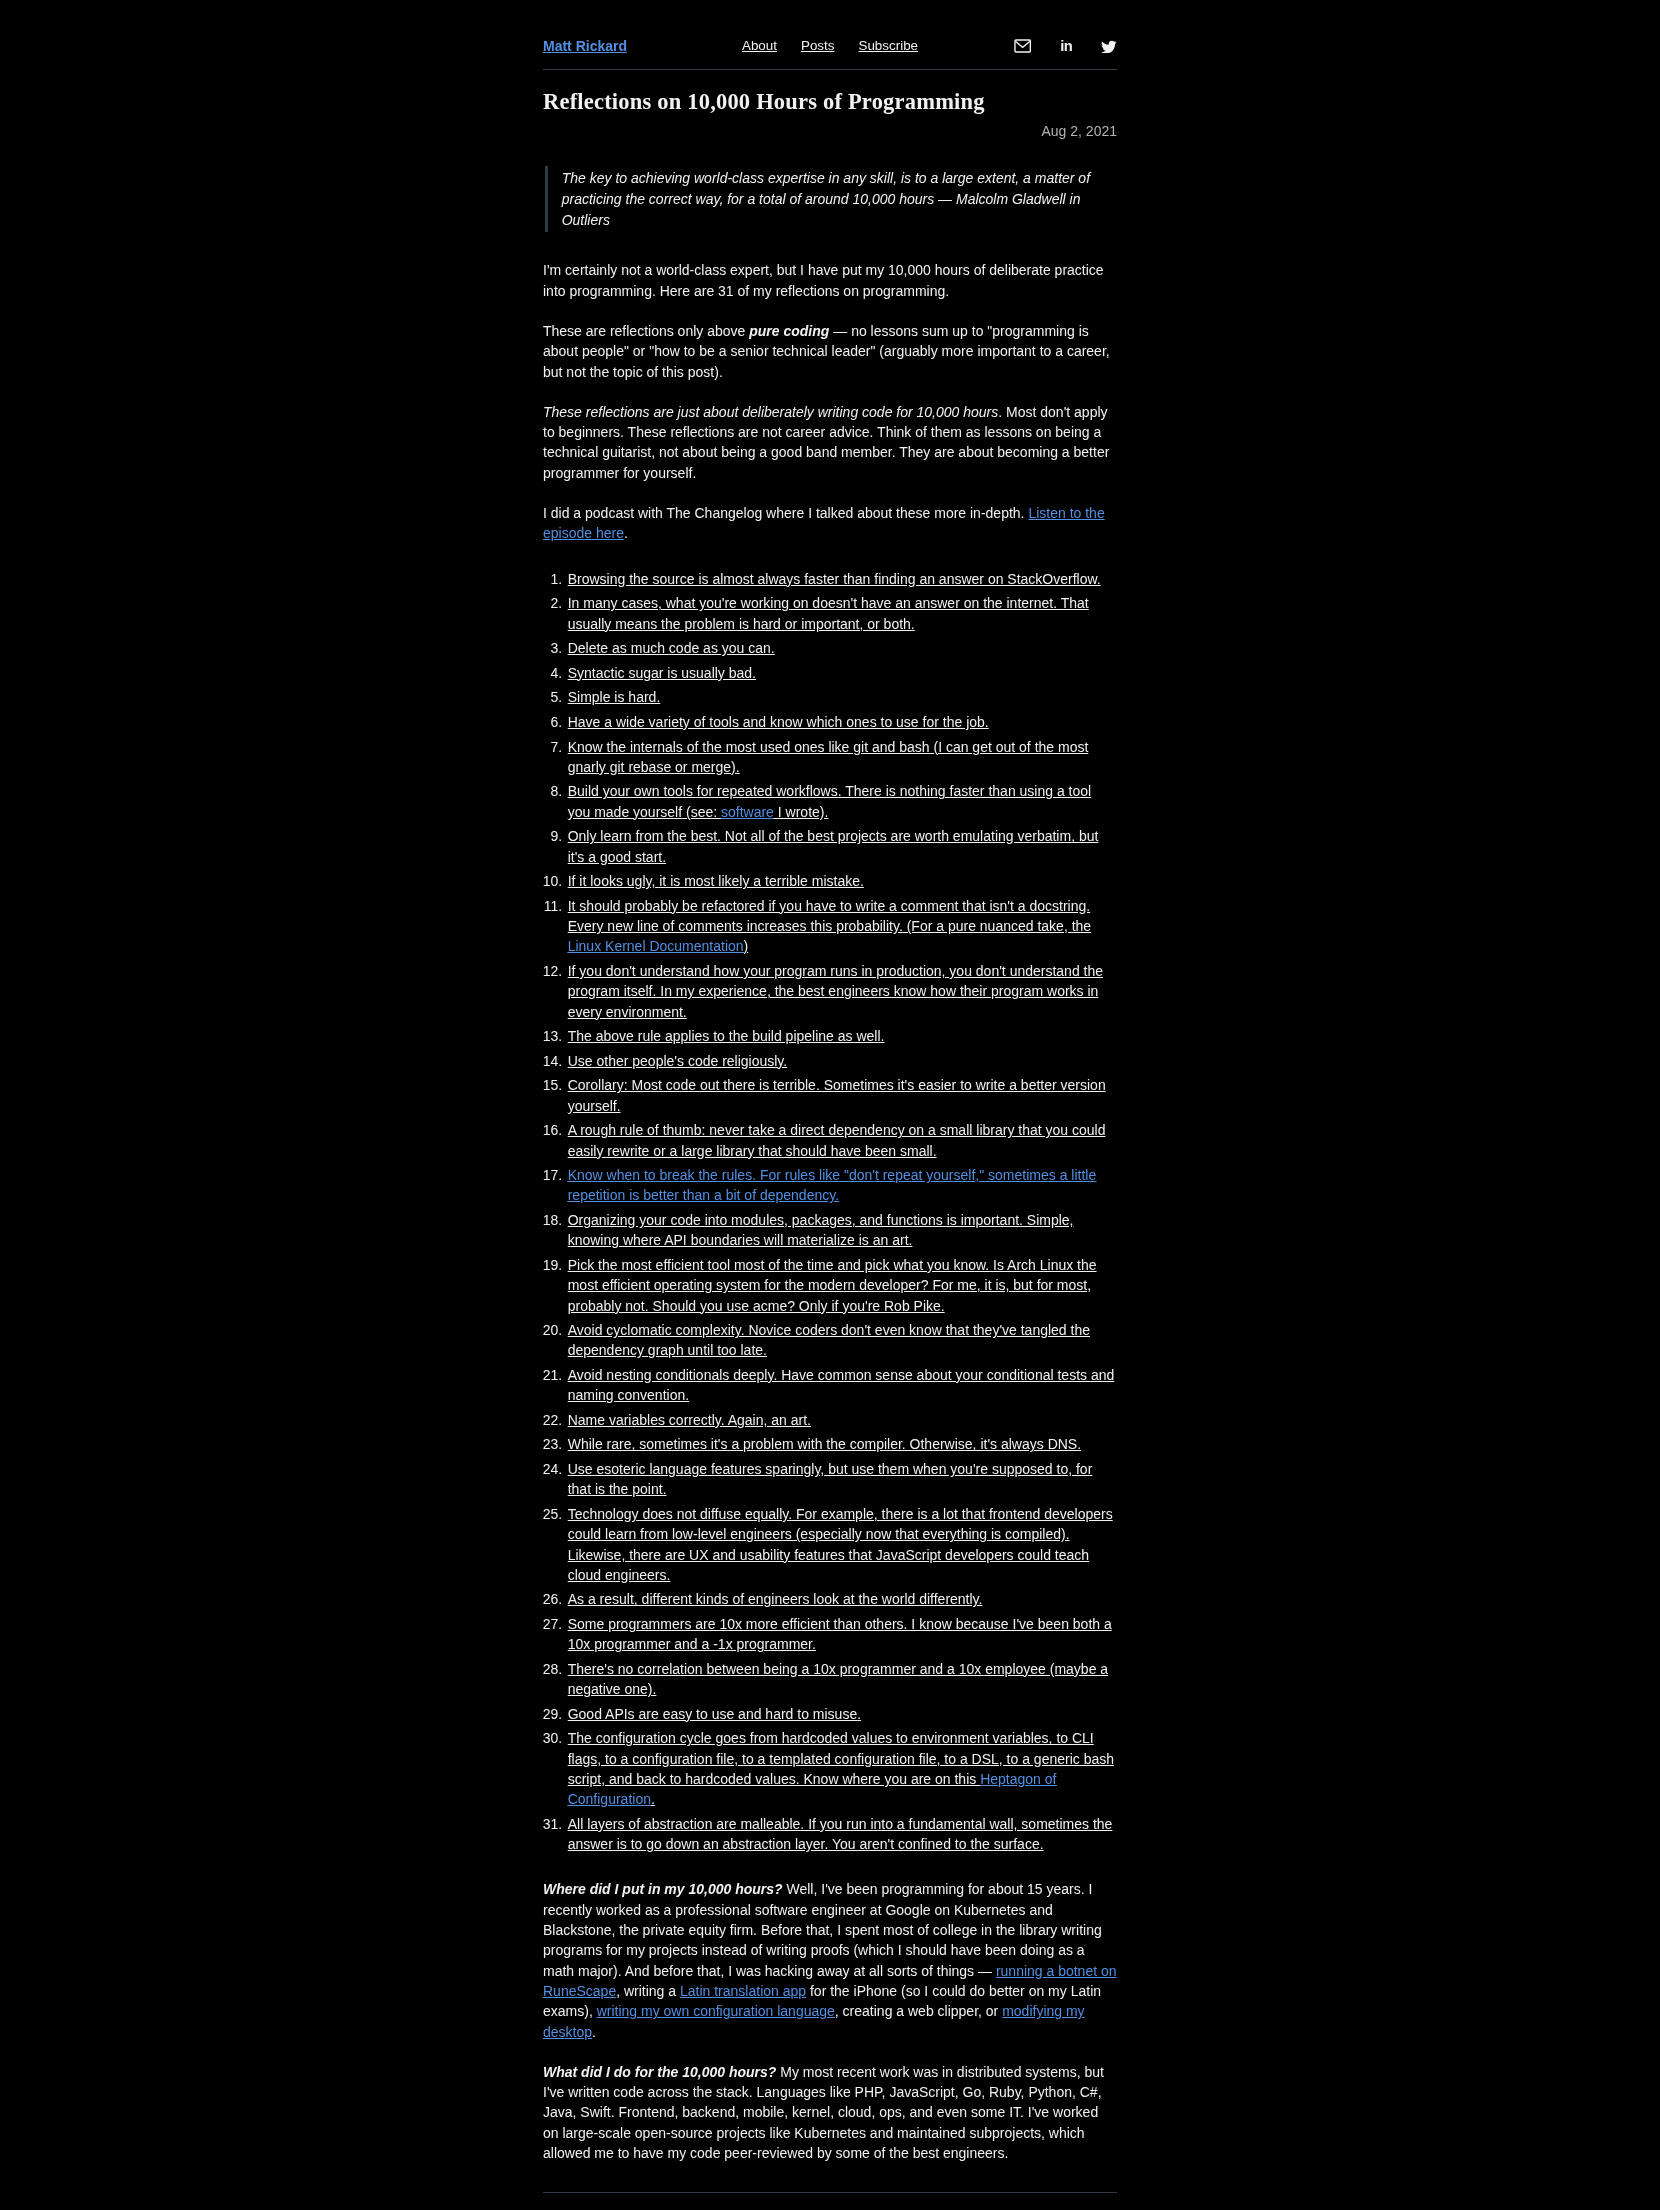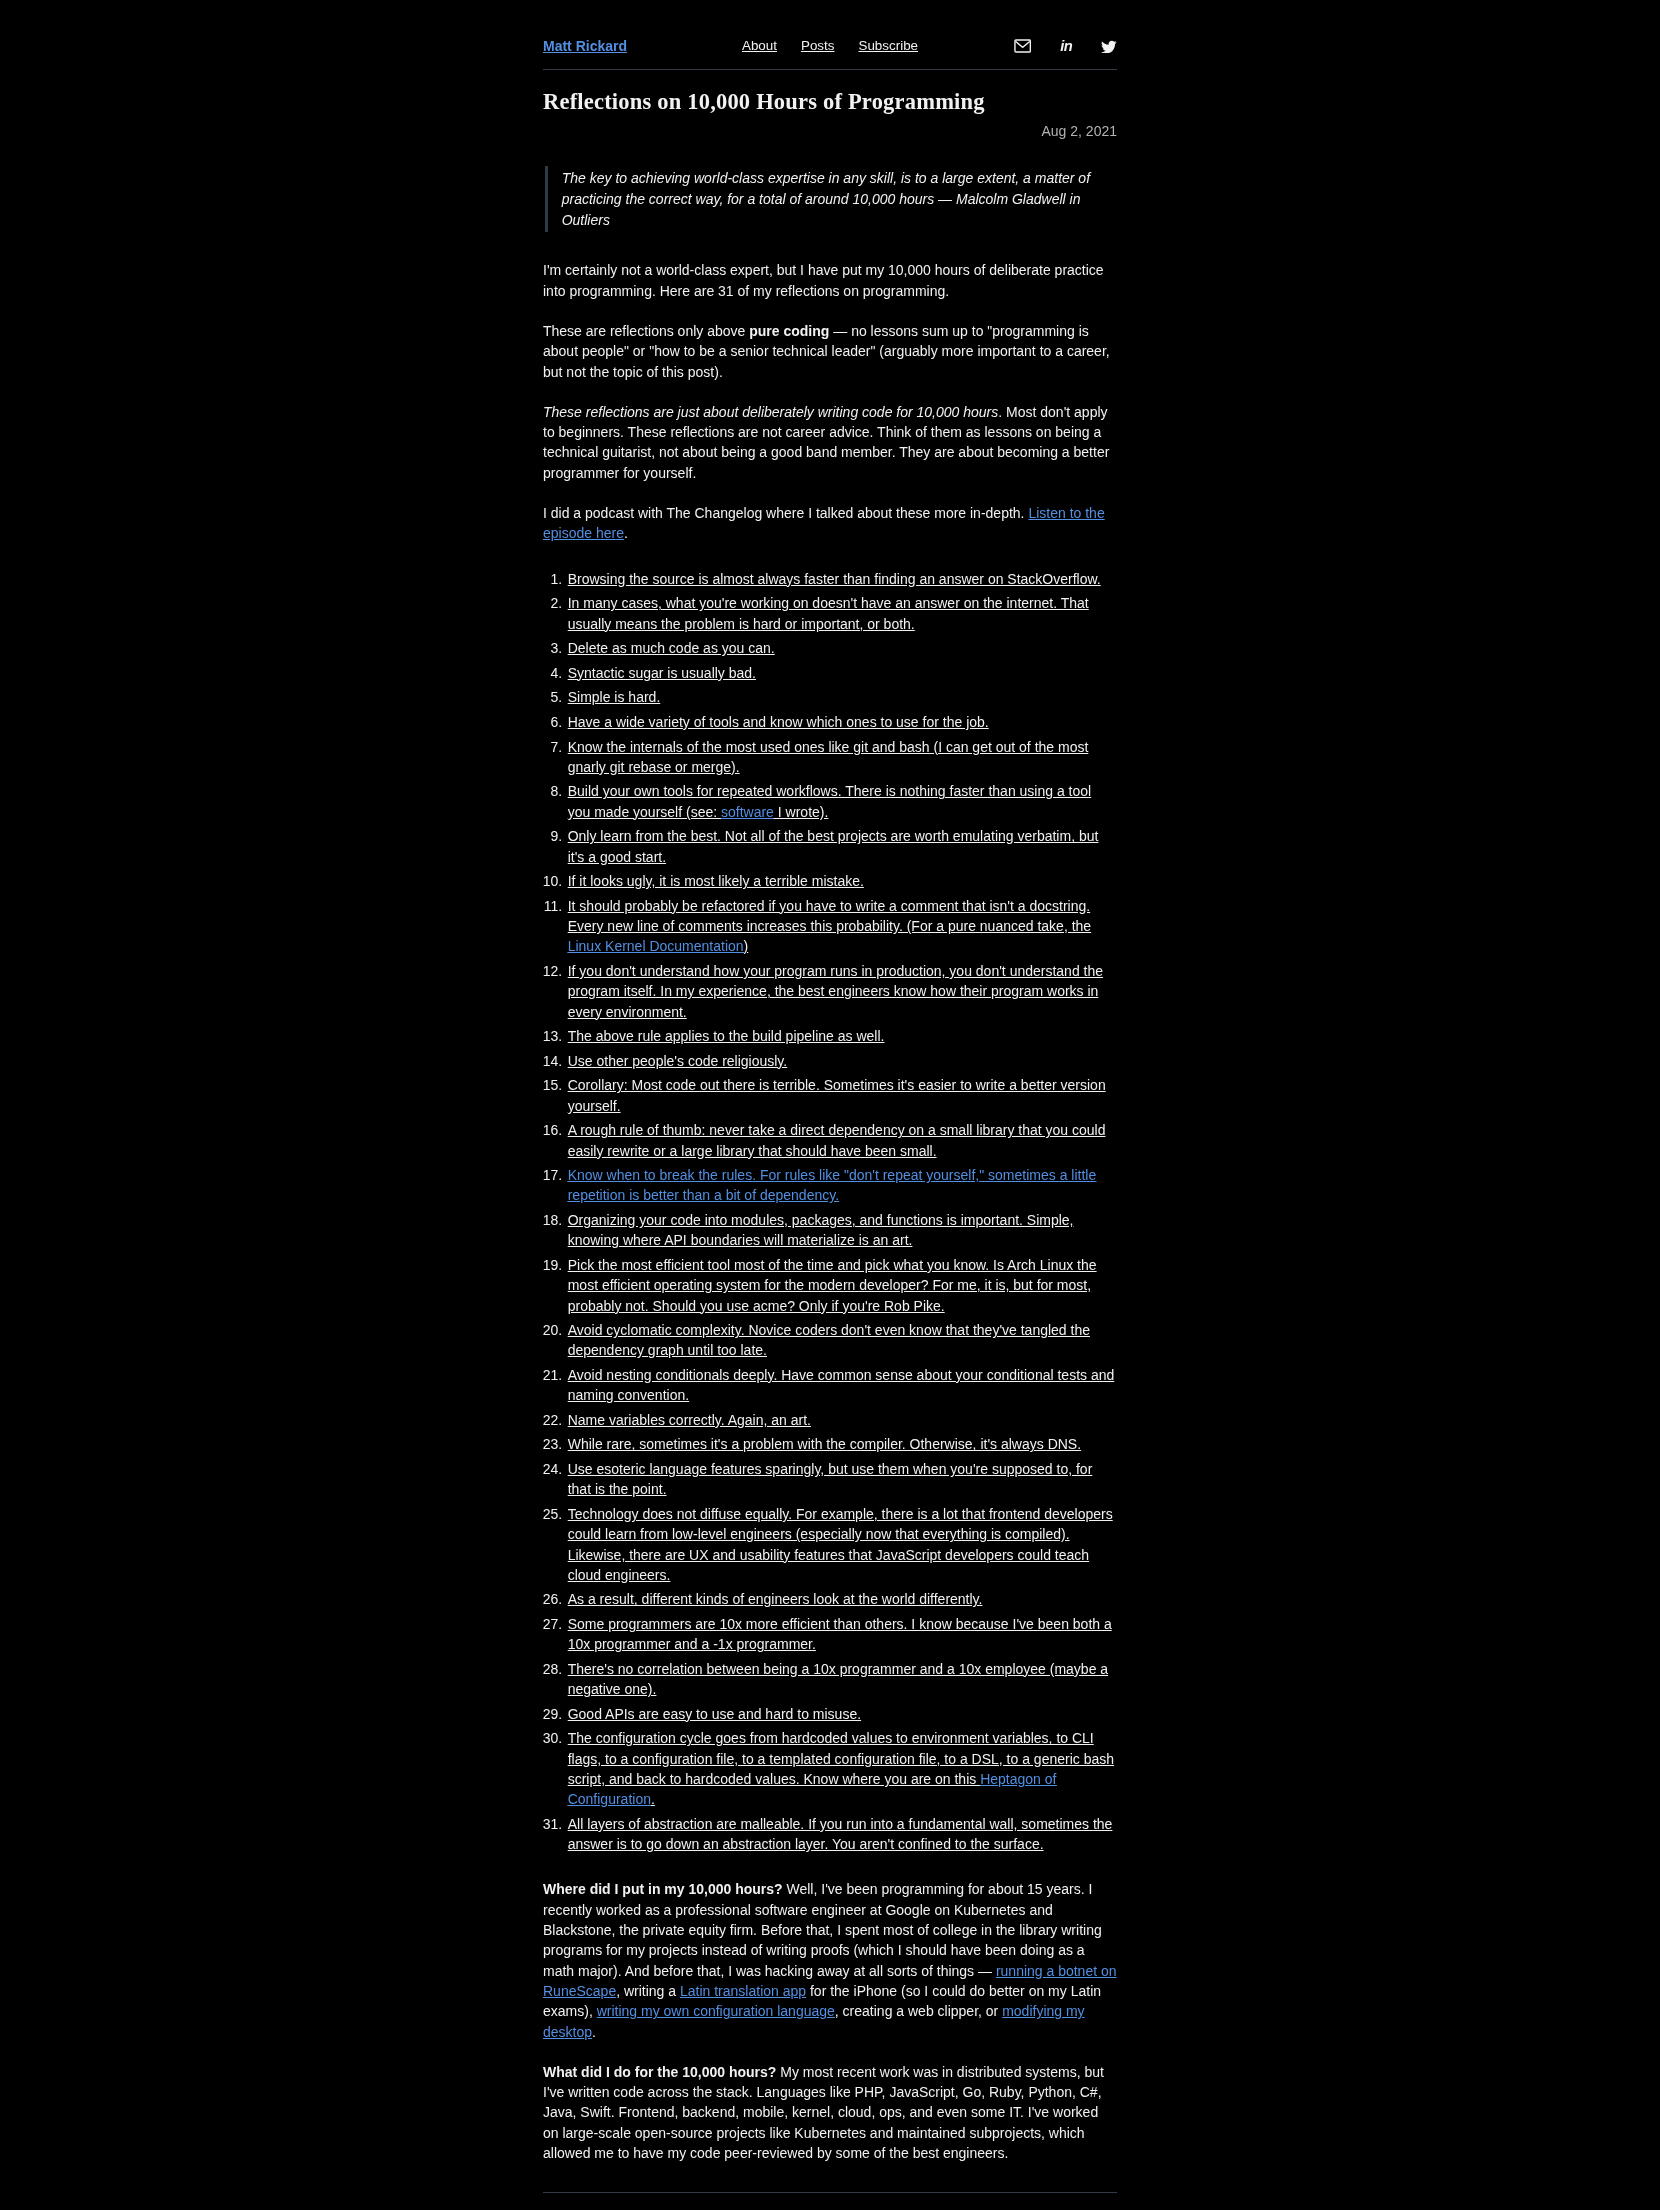--- a/index.html
+++ b/index.html
@@ -20,21 +20,21 @@
     font-size:14px;
     line-height:1.45;
     min-height:2210px;
   }
   .container{width:574px;margin:0 auto;}
   
   .header{display:flex;align-items:center;position:relative;padding:12px 0 13px;margin-top:24px;}
   .brand{color:var(--link);font-weight:700;text-decoration:underline;font-size:14px;}
   .nav{position:absolute;left:50%;transform:translateX(-50%);display:flex;gap:24px;}
   .nav a{color:var(--text);text-decoration:underline;font-size:13.4px;}
-  .icons{margin-left:auto;display:flex;align-items:center;gap:29px;font-style:italic;}
+  .icons{margin-left:auto;display:flex;align-items:center;gap:29px;}
   .icon-btn{display:flex;align-items:center;justify-content:center;color:var(--text);text-decoration:none;}
   .in-glyph{font-weight:800;font-size:14.7px;letter-spacing:-0.4px;line-height:1;}
   .divider{border:0;border-top:0.9px solid var(--divider);margin:0;}
   
   .title{
     font-family:"Liberation Serif","DejaVu Serif",serif;
     font-size:22.5px;font-weight:700;line-height:1.25;
     margin:18px 0 4.3px;letter-spacing:0.2px;
   }
   .date{font-size:14px;color:var(--muted);margin:0 0 0;text-align:right;}
@@ -42,21 +42,21 @@
     margin:25px 0 28px 1.7px;
     padding:1.7px 0 1.7px 14px;
     border-left:3.5px solid var(--quote_border);
     font-style:italic;
     line-height:1.5;
   }
   .para{margin:20px 0;}
   .list{margin:25px 0;padding-left:23px;}
   .list li{margin:0 0 4.3px 0;padding-left:1.7px;text-decoration:underline;}
   a.link{color:var(--link);text-decoration:underline;}
-  .bold{font-weight:700;}
+  .bold{font-weight:700;font-style:italic;}
   .italic{font-style:italic;}
   
   .footer-divider-top{margin-top:28.5px;}
   .tagline{text-align:center;margin:26px 0 0;font-size:13.4px;}
   .subscribe{
     display:block;width:max-content;margin:21.6px auto 26px;
     color:var(--link);text-decoration:none;font-size:14px;
   }
   footer{padding-bottom:9.5px;}
 </style>

